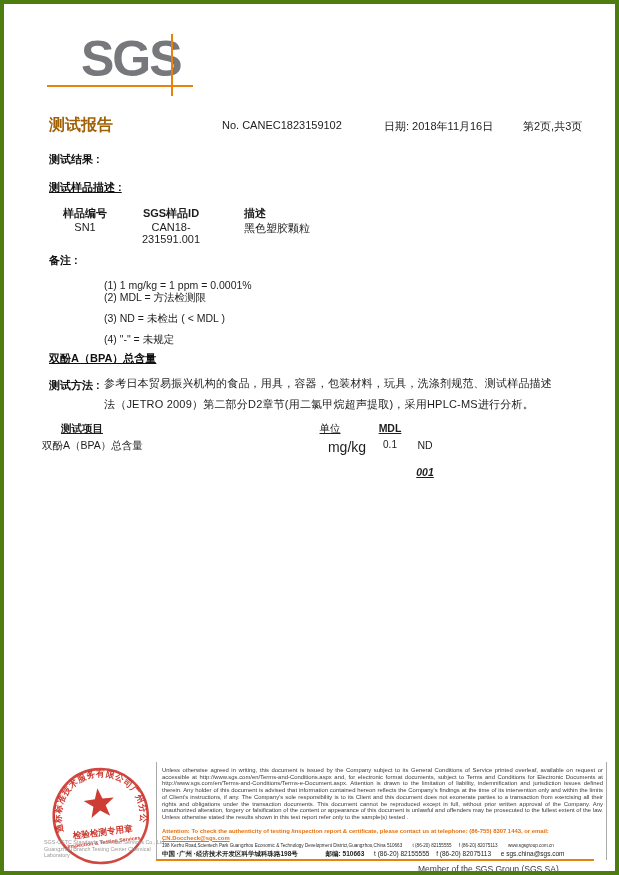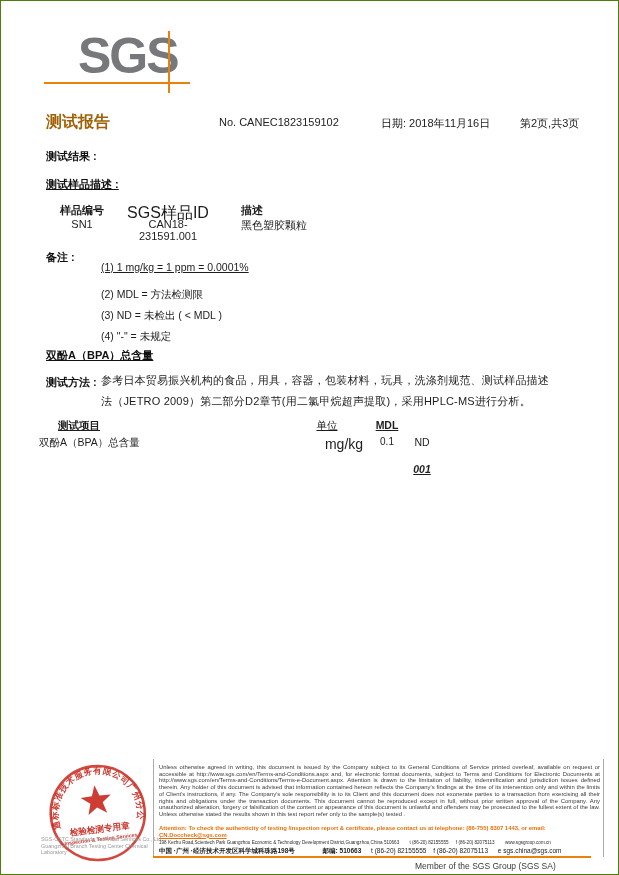--- a/index.html
+++ b/index.html
@@ -1,20 +1,20 @@
 <!DOCTYPE html>
 <html><head>
 <meta charset="utf-8">
 <style>
   * { margin:0; padding:0; box-sizing:border-box; }
   html,body { background:#fff; }
   body { font-family:"Liberation Sans","DejaVu Sans",sans-serif; }
   .page {
     position:relative; width:619px; height:875px; background:#ffffff;
-    border:1px solid #4d7c0f; overflow:hidden; color:#1d1d1d;padding-left:24px;
+    border:4px solid #4d7c0f; overflow:hidden; color:#1d1d1d;padding-left:24px;
   }
   
   .logo-text {
     position:absolute; left:77px; top:30px; font-size:50px; font-weight:bold;
     color:#77787B; letter-spacing:-2px; line-height:1;
   }
   .logo-hline { position:absolute; left:43px; top:81px; width:146px; height:2px; background:#E8820C; }
   .logo-vline { position:absolute; left:167px; top:30px; width:2px; height:62px; background:#E8820C; }
   
   .doc-title { position:absolute; left:45px; top:111px; font-size:16px; font-weight:bold; color:#a16207; }
@@ -23,28 +23,28 @@
   .report-page { position:absolute; left:519px; top:115px; font-size:11px; color:#222; }
   
   .lbl { font-size:11px; font-weight:bold; color:#111; position:absolute; }
   .results-label { left:45px; top:148px; }
   .sample-desc-label { left:45px; top:176px; text-decoration:underline; }
   .notes-label { left:45px; top:249px; }
   .bpa-heading { left:45px; top:347px; text-decoration:underline; }
   .method-label { left:45px; top:374px; }
   
   .st-h1 { position:absolute; left:45px; top:202px; width:72px; text-align:center; font-size:11px; font-weight:bold; }
-  .st-h2 { position:absolute; left:122px; top:202px; width:90px; text-align:center; font-size:16px; font-weight:normal; }
+  .st-h2 { position:absolute; left:122px; top:202px; width:90px; text-align:center; font-size:11px; font-weight:bold; }
   .st-h3 { position:absolute; left:240px; top:202px; font-size:11px; font-weight:bold; }
   .st-c1 { position:absolute; left:45px; top:217px; width:72px; text-align:center; font-size:11px; }
   .st-c2 { position:absolute; left:122px; top:217px; width:90px; text-align:center; font-size:11px; }
   .st-c3 { position:absolute; left:240px; top:217px; font-size:11px; }
   
   .note { position:absolute; left:100px; font-size:10.5px; color:#1d1d1d; }
-  .note-1 { top:260px;text-decoration:underline; } .note-2 { top:287px; } .note-3 { top:308px; } .note-4 { top:329px; }
+  .note-1 { top:275px; } .note-2 { top:287px; } .note-3 { top:308px; } .note-4 { top:329px; }
   
   .method-line { position:absolute; left:100px; font-size:11px; color:#1d1d1d; letter-spacing:.2px; }
   .method-l1 { top:372px; } .method-l2 { top:393px; }
   
   .rt-h-item { position:absolute; left:57px; top:418px; font-size:10.5px; font-weight:bold; text-decoration:underline; }
   .rt-h-unit { position:absolute; left:305px; top:418px; width:42px; text-align:center; font-size:10.5px; font-weight:normal; text-decoration:underline; }
   .rt-h-mdl  { position:absolute; left:366px; top:418px; width:40px; text-align:center; font-size:10.5px; font-weight:bold; text-decoration:underline; }
   .rt-h-sample { position:absolute; left:402px; top:418px; width:38px; text-align:center; font-size:10.5px; font-weight:bold; font-style:italic; text-decoration:underline;margin-top:44px; }
   .rt-item { position:absolute; left:38px; top:435px; font-size:10.5px; }
   .rt-unit { position:absolute; left:322px; top:435px; width:42px; text-align:center; font-size:14px; }

